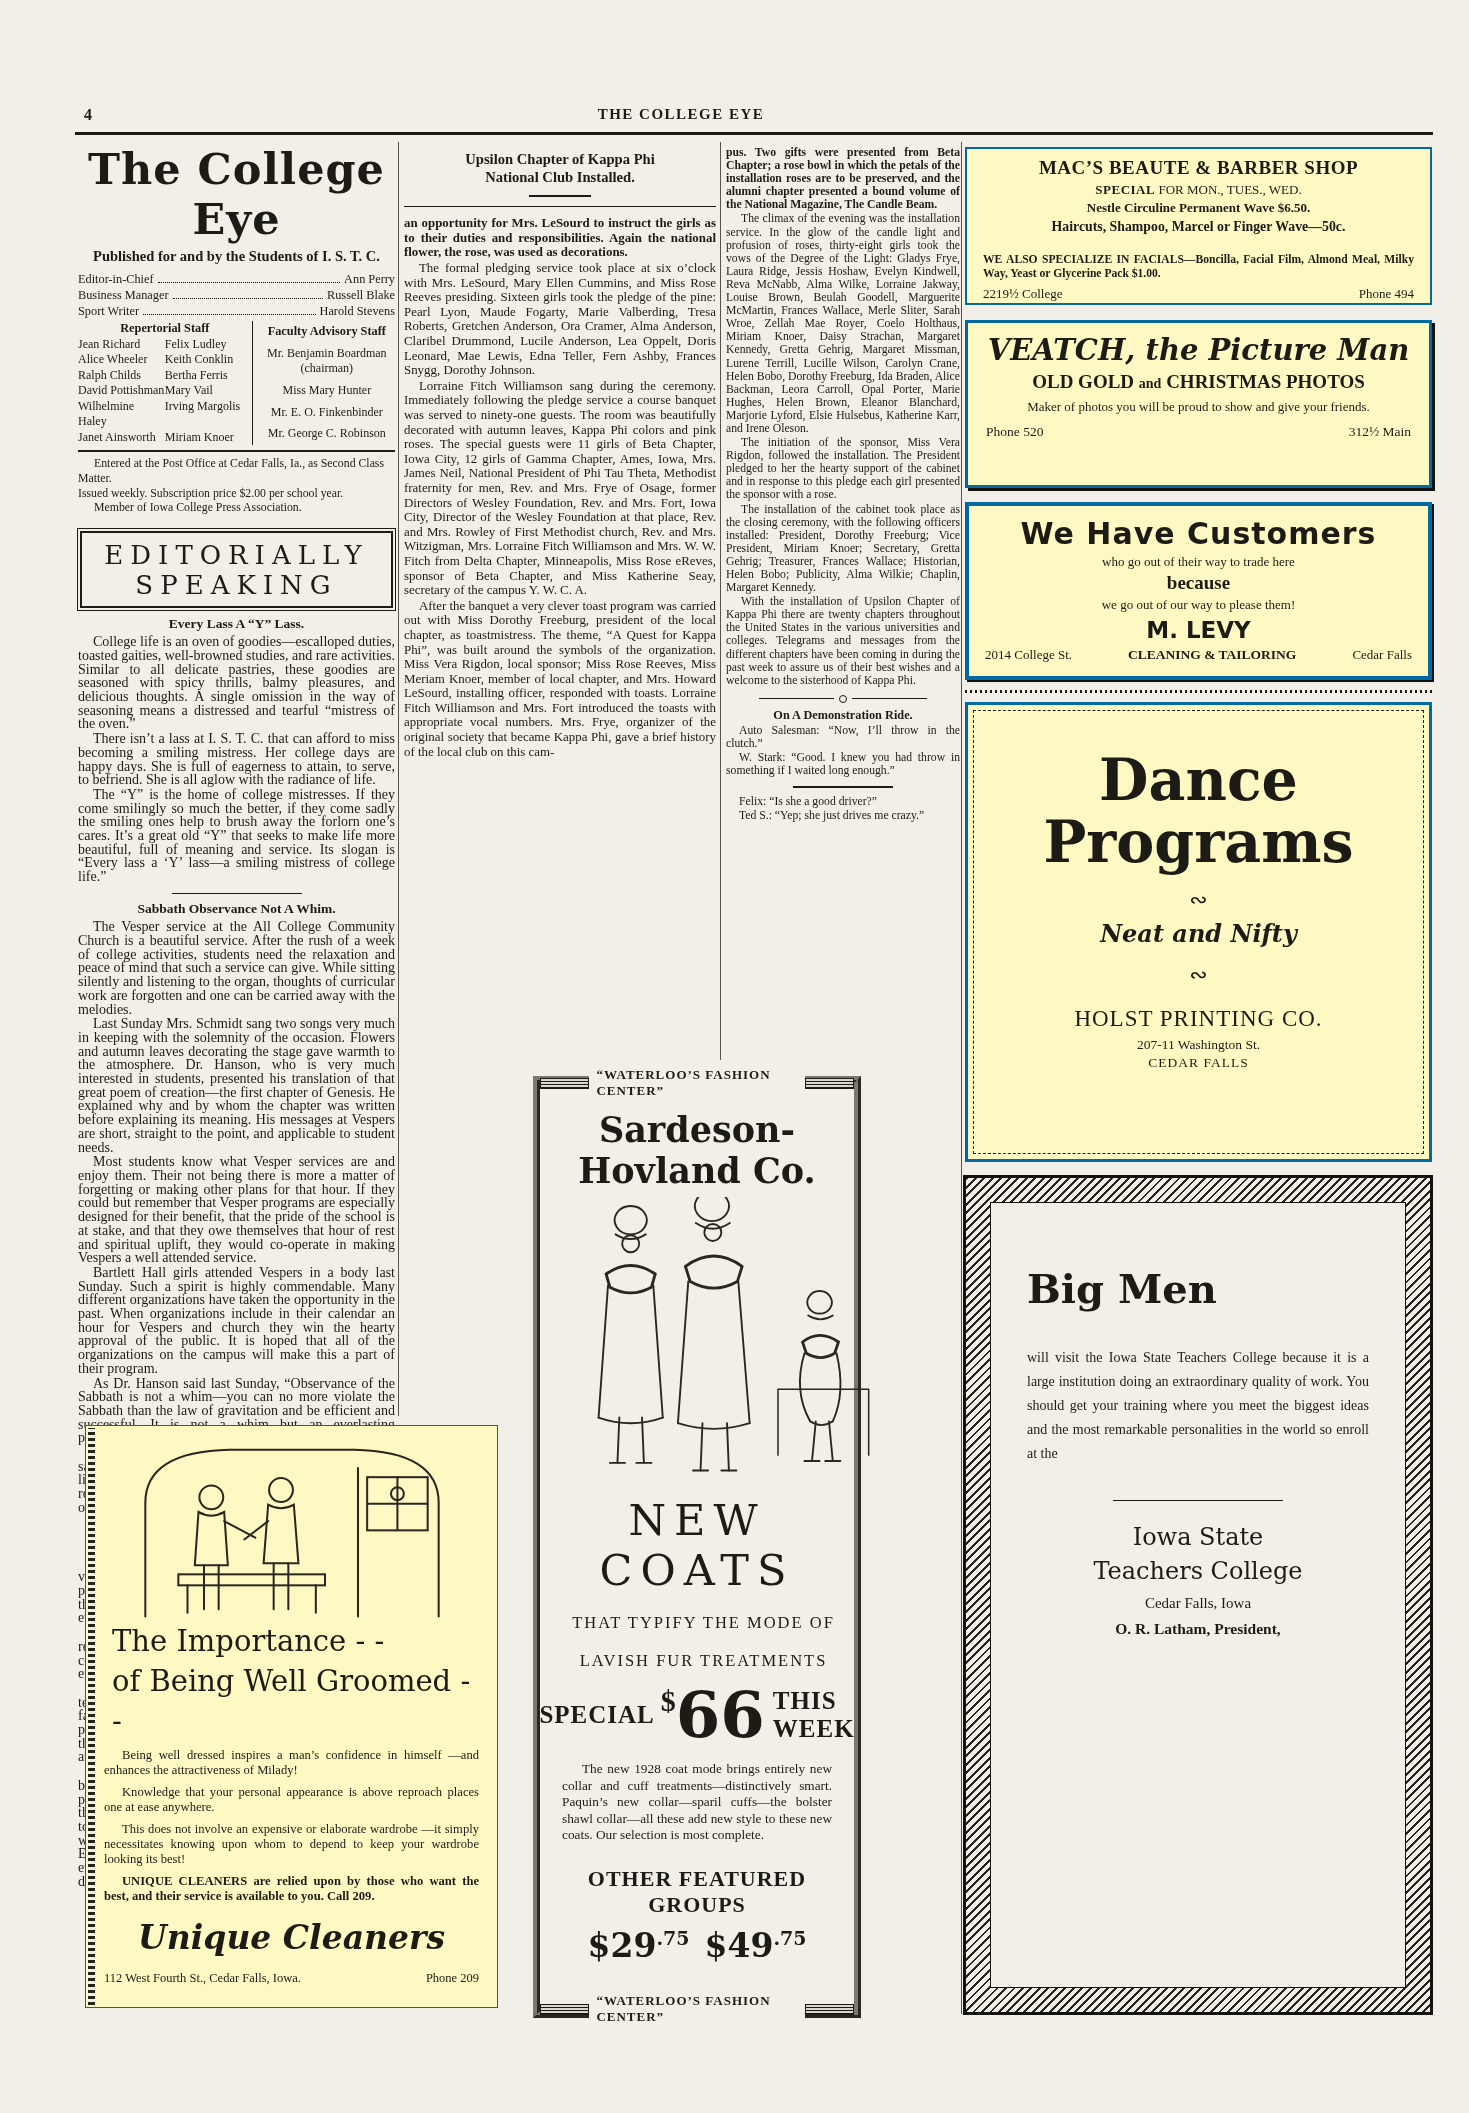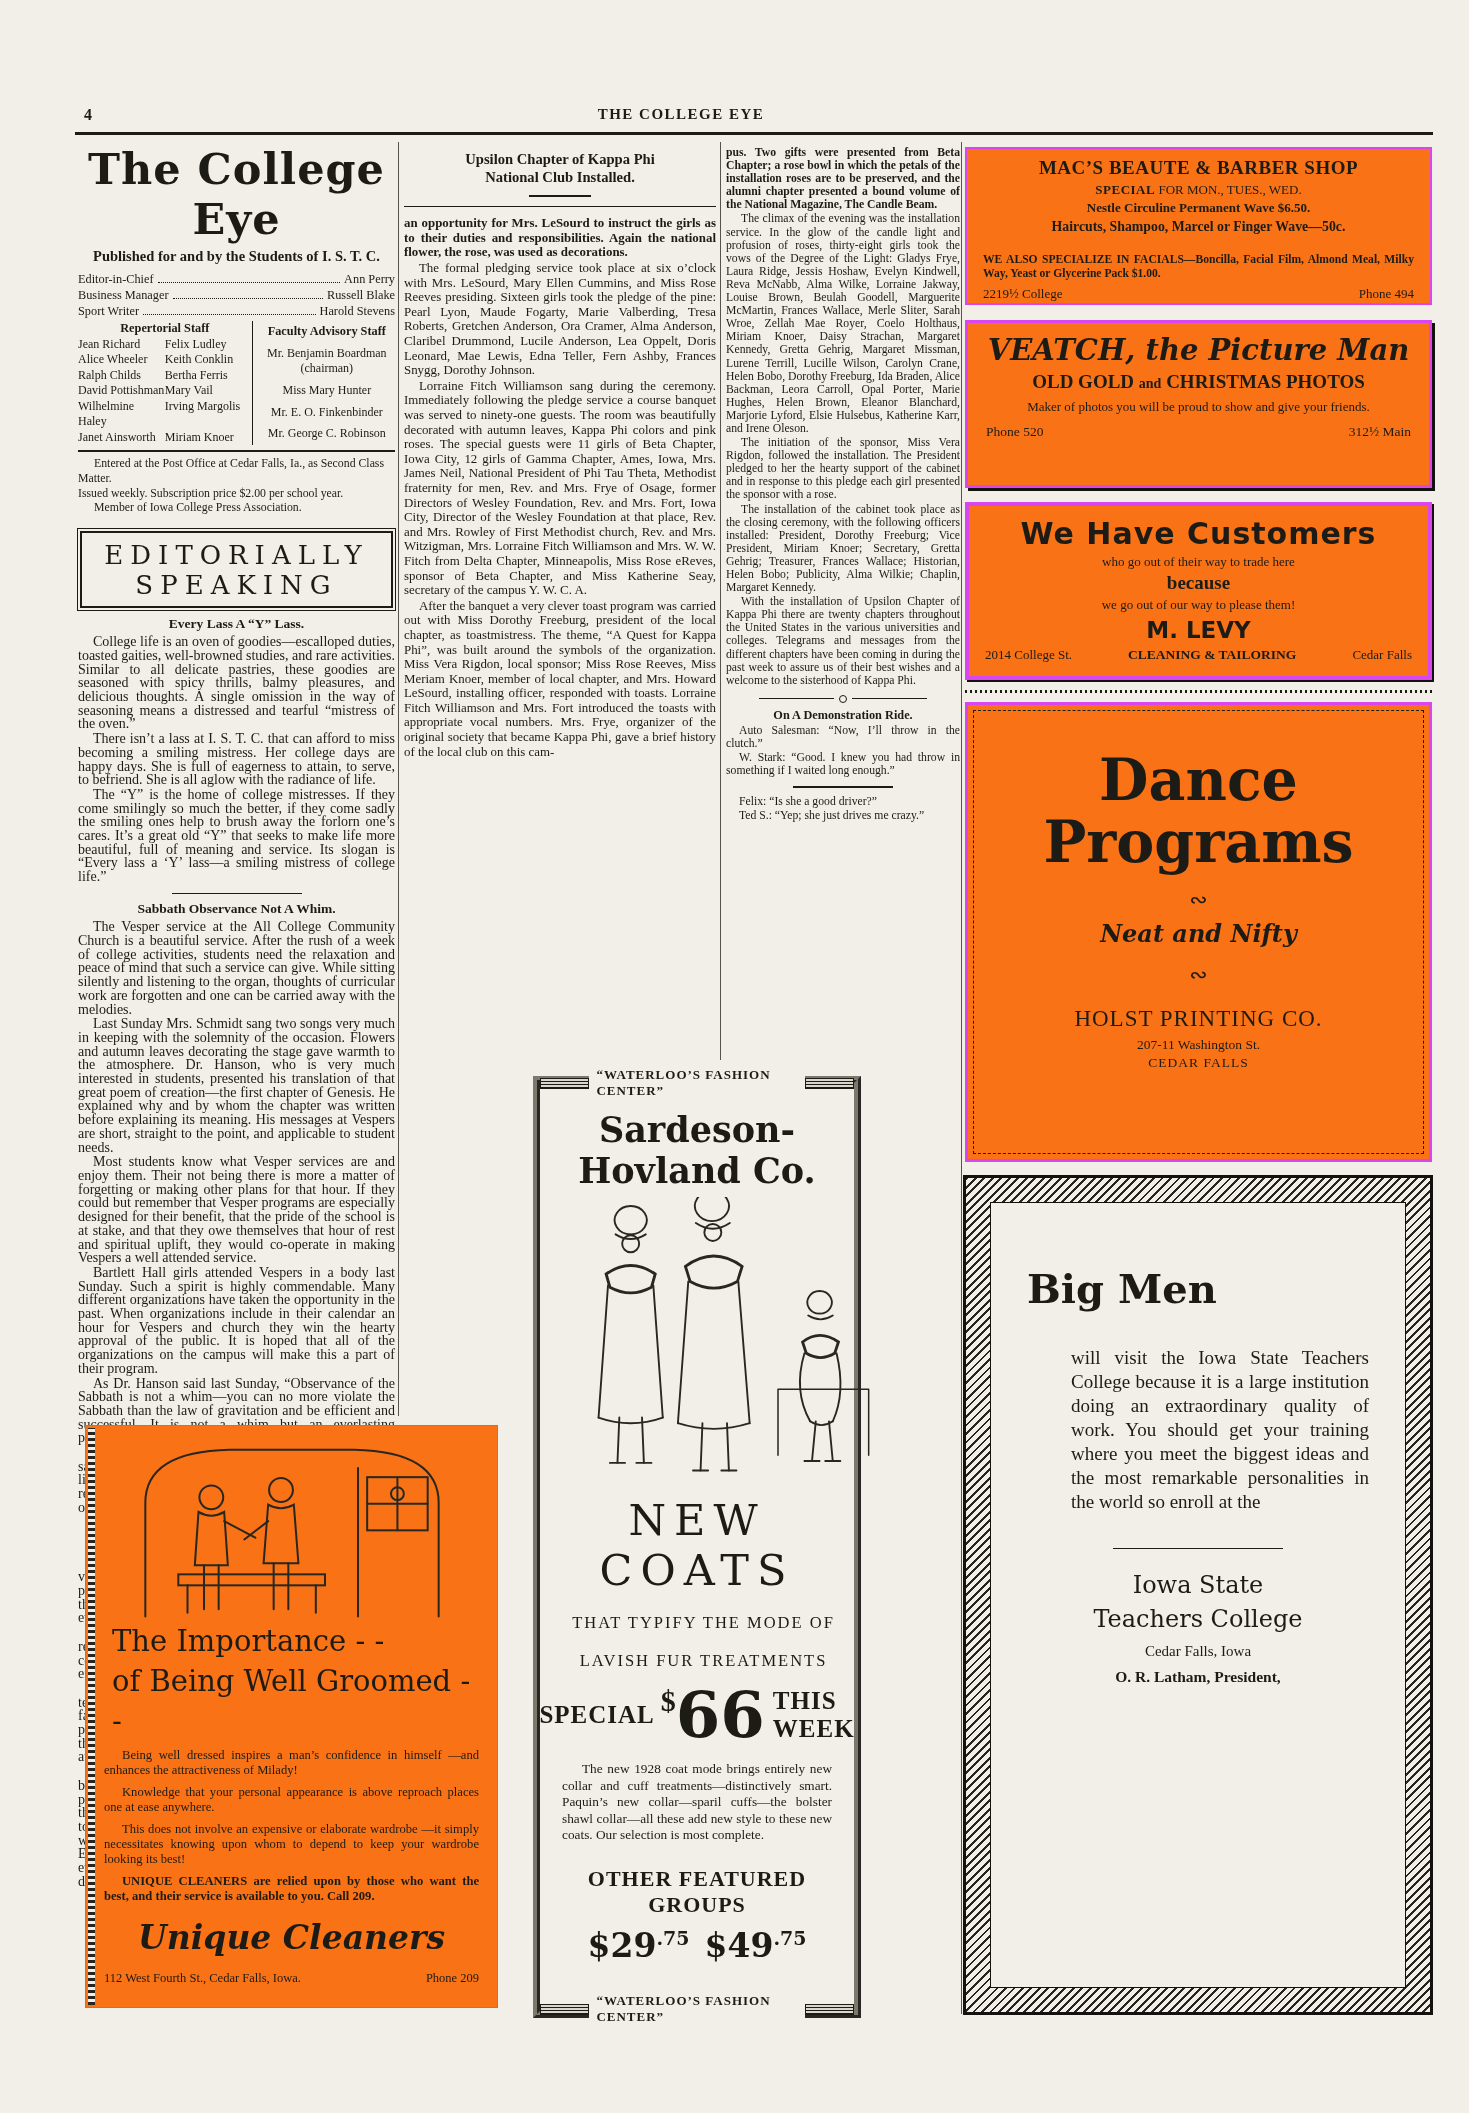--- a/index.html
+++ b/index.html
@@ -56,21 +56,21 @@
 
   
   .art-title { font-weight:bold; font-size:14.6px; line-height:18px; text-align:center; }
   .art-rule-short { width:62px; height:2px; background:#1d1b16; margin:9px auto; }
   .art-rule-long  { height:1.3px; background:#1d1b16; margin:2px 0 9px; }
 
   .joke-head { font-weight:bold; font-size:12.3px; text-align:center; margin:2px 0 1px; }
   #col3 .joke { text-indent:13px; }
 
   
-  .adbox { position:absolute; box-sizing:border-box; background:#f97316; border:2px solid #d946ef; }
+  .adbox { position:absolute; box-sizing:border-box; background:#fef9c3; border:2px solid #0369a1; }
 
   
   #ad-macs { left:965px; top:147px; width:467px; height:158px; padding:8px 16px; text-align:center; }
   #ad-macs .t  { font-weight:bold; font-size:19px; letter-spacing:.5px; }
   #ad-macs .l1 { font-size:13px; margin-top:3px; }
   #ad-macs .l1 b { letter-spacing:.5px; }
   #ad-macs .l2 { font-weight:bold; font-size:13px; margin-top:2px; }
   #ad-macs .l3 { font-weight:bold; font-size:13.8px; margin-top:3px; }
   #ad-macs .l4 { font-weight:bold; font-size:11.6px; margin-top:18px; text-align:justify; line-height:13.5px; }
   #ad-macs .row { display:flex; justify-content:space-between; font-size:13px; margin-top:6px; }
@@ -109,21 +109,21 @@
   #ad-holst .ad1 { font-size:13.5px; margin-top:5px; }
   #ad-holst .ad2 { font-size:13.5px; letter-spacing:1px; margin-top:2px; }
 
   
   #ad-bigmen { position:absolute; left:963px; top:1175px; width:470px; height:840px; box-sizing:border-box;
     border:3px solid #14120e; padding:24px;
     background:repeating-linear-gradient(135deg,#26241f 0 2px,#f1efe7 2px 6px); }
   #ad-bigmen .inner { background:#f1efe7; border:1.5px solid #14120e; height:100%;
     box-sizing:border-box; padding:62px 36px 0; }
   #ad-bigmen .t { font-family:"DejaVu Serif",serif; font-weight:bold; font-size:40px; margin-bottom:34px; }
-  #ad-bigmen .b { font-size:19px; line-height:24px; text-align:justify;margin-left:44px; }
+  #ad-bigmen .b { font-size:14px; line-height:24px; text-align:justify; }
   #ad-bigmen .sep { width:170px; height:1px; background:#1d1b16; margin:34px auto 22px; }
   #ad-bigmen .c1 { font-family:"DejaVu Serif",serif; font-size:24px; text-align:center; }
   #ad-bigmen .c2 { font-family:"DejaVu Serif",serif; font-size:24px; text-align:center; margin-top:6px; }
   #ad-bigmen .city { font-size:15px; text-align:center; margin-top:10px; }
   #ad-bigmen .pres { font-weight:bold; font-size:15.5px; text-align:center; margin-top:8px; }
 
   
   #ad-unique { left:85px; top:1425px; width:413px; height:583px; border-width:1.5px; padding:10px 18px 8px; }
   #ad-unique .strip { position:absolute; left:2px; top:2px; bottom:2px; width:7px;
     background:repeating-linear-gradient(0deg,#26241f 0 3px,#f1efe7 3px 6px); }

